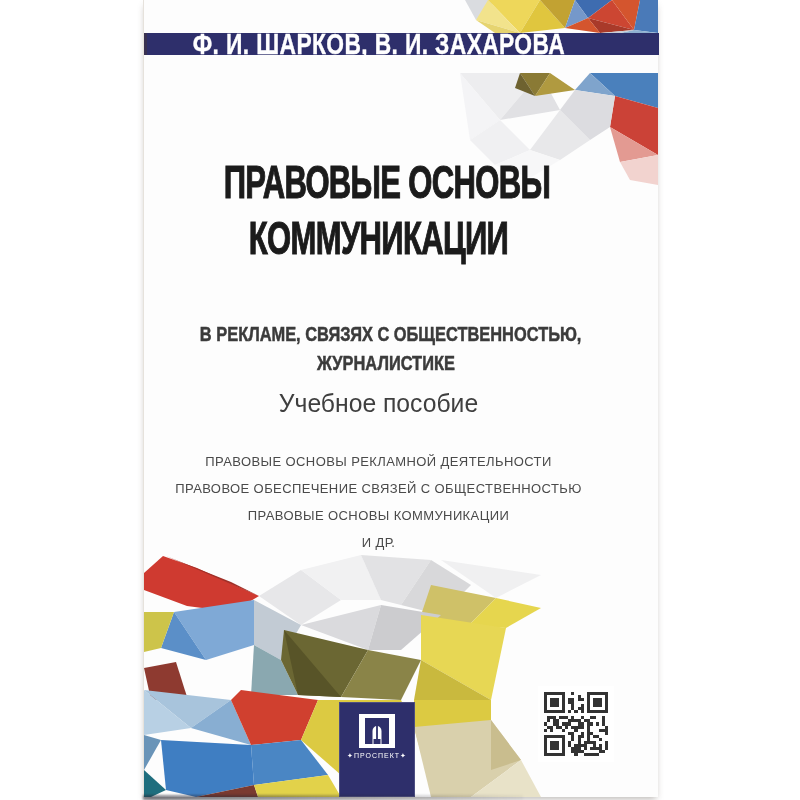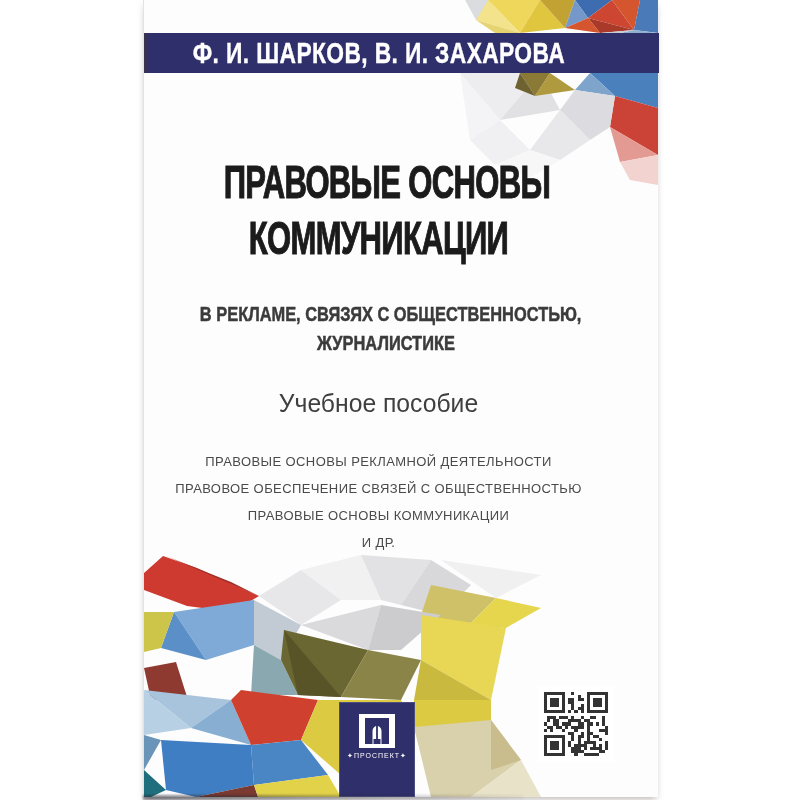--- a/index.html
+++ b/index.html
@@ -7,39 +7,39 @@
               font-family:"Liberation Sans", sans-serif; }
   .stage { position:relative; width:800px; height:800px; background:#fff; }
 
   .cover { position:absolute; left:143px; top:0; width:515px; height:797px;
            background:#fdfdfd; border-left:1px solid #e6e2dc;
            box-shadow:0 4px 7px -2px rgba(60,50,40,0.35); }
 
   .poly-top { position:absolute; top:0; right:0; width:515px; height:200px; z-index:1; }
   .poly-bottom { position:absolute; left:0; top:540px; width:420px; height:257px; z-index:1; }
 
-  .author-band { position:absolute; left:0; top:33px; width:515px; height:40px;
+  .author-band { position:absolute; left:0; top:33px; width:515px; height:22px;
                  background:var(--band,#2e2f6b); z-index:3;
                  display:flex; align-items:center; justify-content:center;
                  padding-right:46px; }
   .author-band::before { content:""; position:absolute; left:0; top:0; width:3px; height:100%;
                  background:rgba(70,52,60,0.55); }
   .author-band .txt { color:#ffffff; font-weight:700; font-size:30px; white-space:nowrap;
                  transform:scaleX(0.76); transform-origin:center;
                  letter-spacing:0.5px; -webkit-text-stroke:0.4px #fff; }
 
   .text-col { position:absolute; left:0; top:0; width:469px; height:100%; z-index:2;margin-top:36px; }
   .text-col > div { position:absolute; width:100%; text-align:center; }
 
   .title { top:118px; line-height:56px; color:var(--title,#1b1b1b); }
   .title .ln { font-size:47px; font-weight:700; letter-spacing:-1px; white-space:nowrap;
                transform:scaleX(0.66); transform-origin:center;
                -webkit-text-stroke:1.1px var(--title,#1b1b1b); }
 
-  .subtitle { top:264px; line-height:29px; color:var(--subtitle,#3b3b3b);padding-left:15px; }
+  .subtitle { top:284px; line-height:29px; color:var(--subtitle,#3b3b3b);padding-left:15px; }
   .subtitle .ln { font-size:20px; font-weight:700; white-space:nowrap;
                   transform:scaleX(0.82); transform-origin:center;
                   -webkit-text-stroke:0.5px var(--subtitle,#3b3b3b); }
 
   .edition { top:352px; line-height:30px; font-size:26px; color:#3f3f3f; }
   .edition .ln { transform:scaleX(0.95); transform-origin:center; display:block; }
 
   .topics { top:412px; line-height:27px; font-size:13px; color:var(--body-text,#4a4a4a);
             letter-spacing:0.4px; }
 

